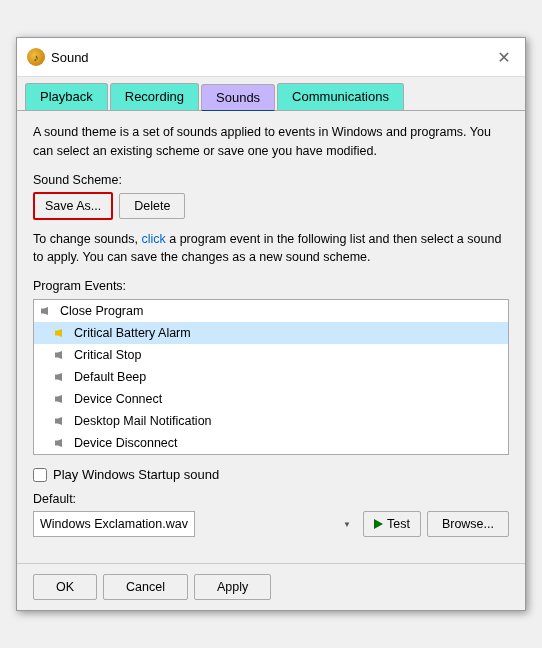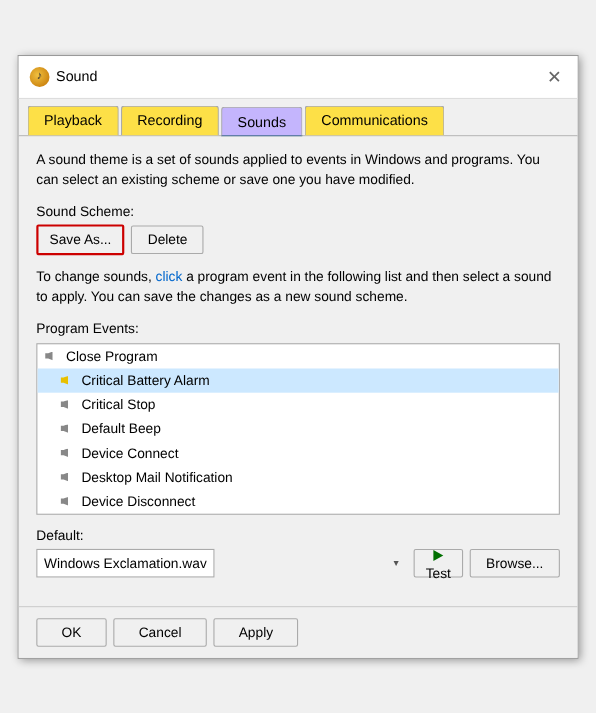--- a/index.html
+++ b/index.html
@@ -67,21 +67,21 @@
     .tabs {
       display: flex;
       background: #f0f0f0;
       padding: 6px 8px 0 8px;
       border-bottom: 1px solid #aaa;
     }
     .tab {
       padding: 5px 14px;
       border: 1px solid #aaa;
       border-bottom: none;
-      background: #fde047;
+      background: #5eead4;
       cursor: pointer;
       margin-right: 2px;
       font-size: 13px;
       border-radius: 3px 3px 0 0;
       color: #000;
     }
     .tab.active {
       background: #c4b5fd;
       border-bottom: 1px solid #0c4a6e;
       z-index: 1;
@@ -242,21 +242,20 @@
       height: 26px;
       padding: 0 10px;
       border: 1px solid #aaa;
       background: #f0f0f0;
       font-size: 12.5px;
       cursor: pointer;
       border-radius: 2px;
       display: flex;
       align-items: center;
       gap: 4px;
-      flex-direction: column;
     }
     .play-icon {
       width: 0;
       height: 0;
       border-top: 5px solid transparent;
       border-bottom: 5px solid transparent;
       border-left: 9px solid #007000;
     }
     .bottom-buttons {
       display: flex;
@@ -368,20 +367,24 @@
       <div class="list-item list-indent">
         <div class="list-item-icon">
           <div class="sound-icon">
             <div class="speaker-shape"></div>
           </div>
         </div>
         <span>Device Disconnect</span>
       </div>
     </div>
 
+    <div class="checkbox-row">
+      <input type="checkbox" id="startup-chk" style="">
+      <label for="startup-chk">Play Windows Startup sound</label>
+    </div>
 
     <div class="label">Default:</div>
     <div class="sounds-row">
       <div class="select-wrapper">
         <select class="sound-select">
           <option value="Windows Exclamation.wav">Windows Exclamation.wav</option>
         </select>
       </div>
       <button class="btn-test">
         <div class="play-icon"></div>

